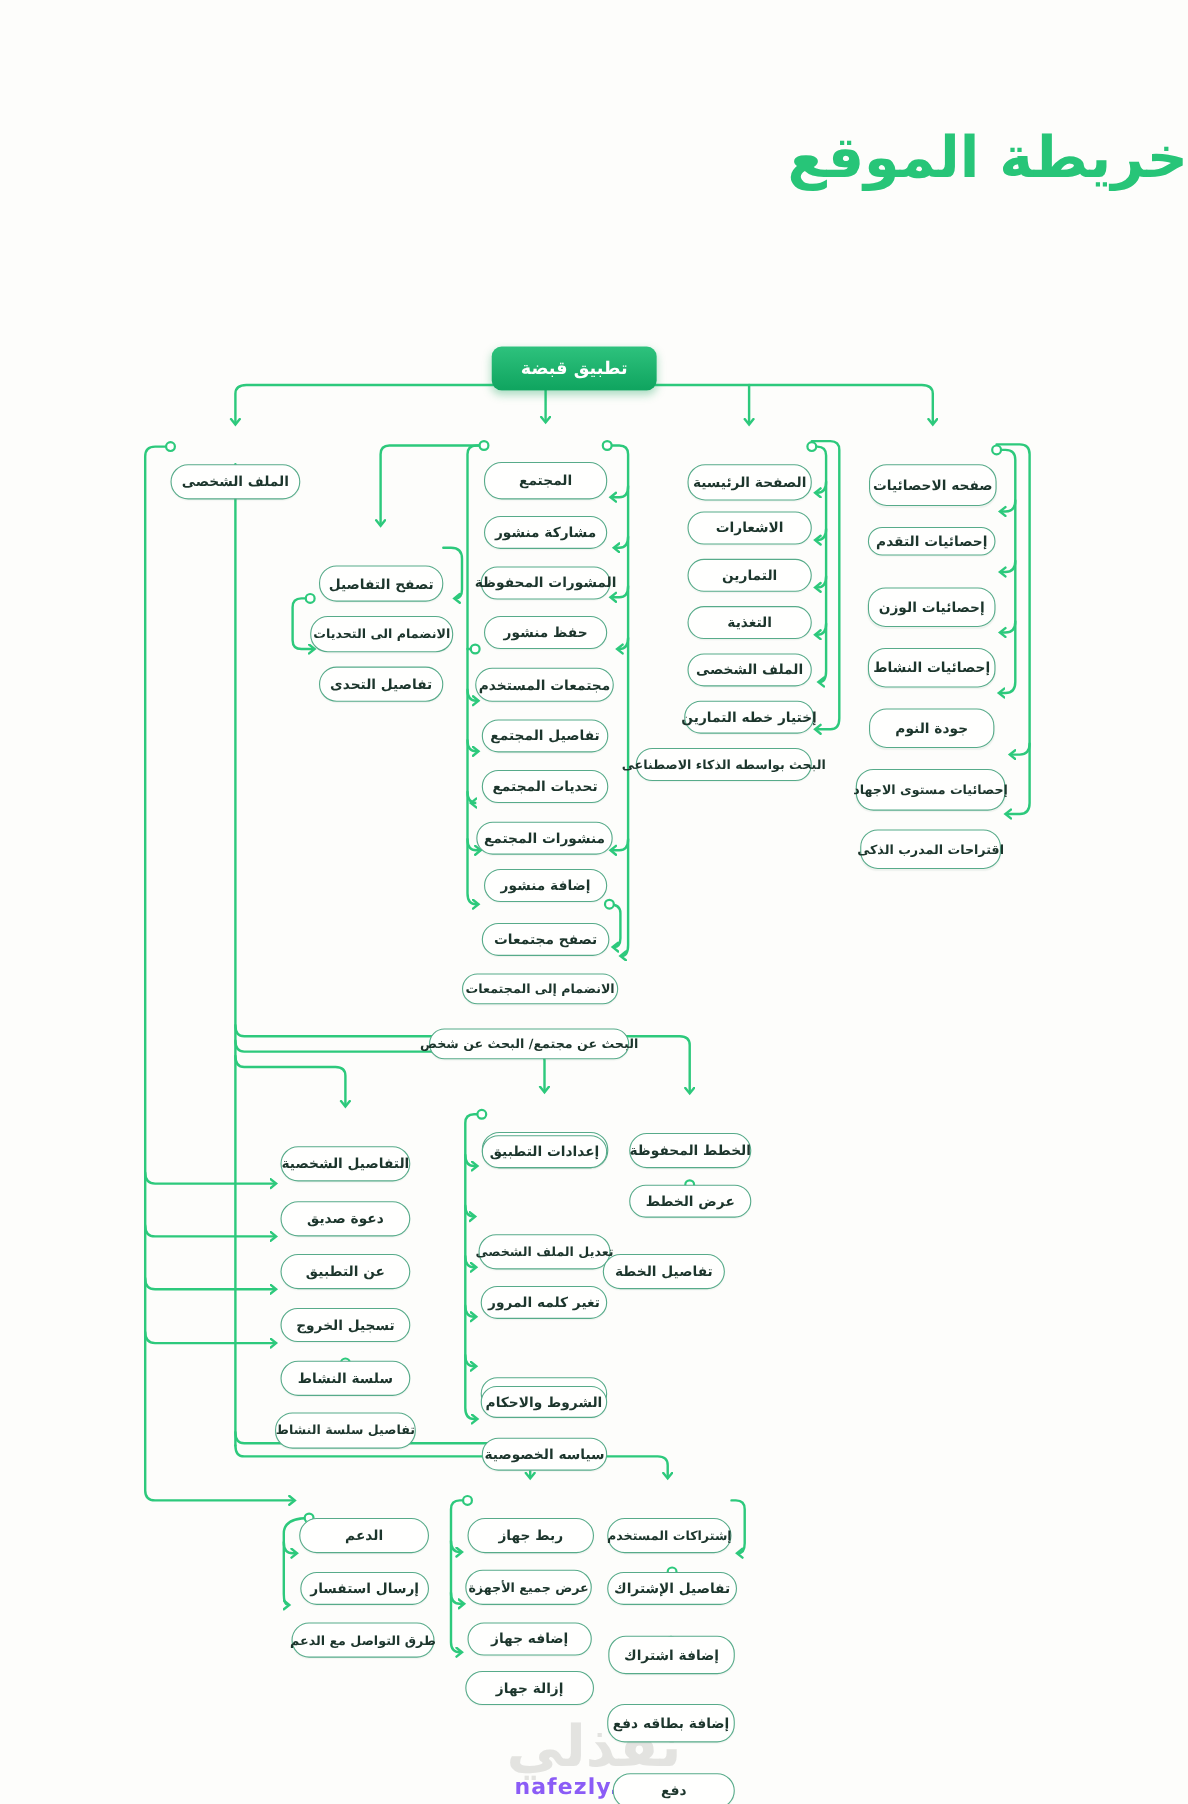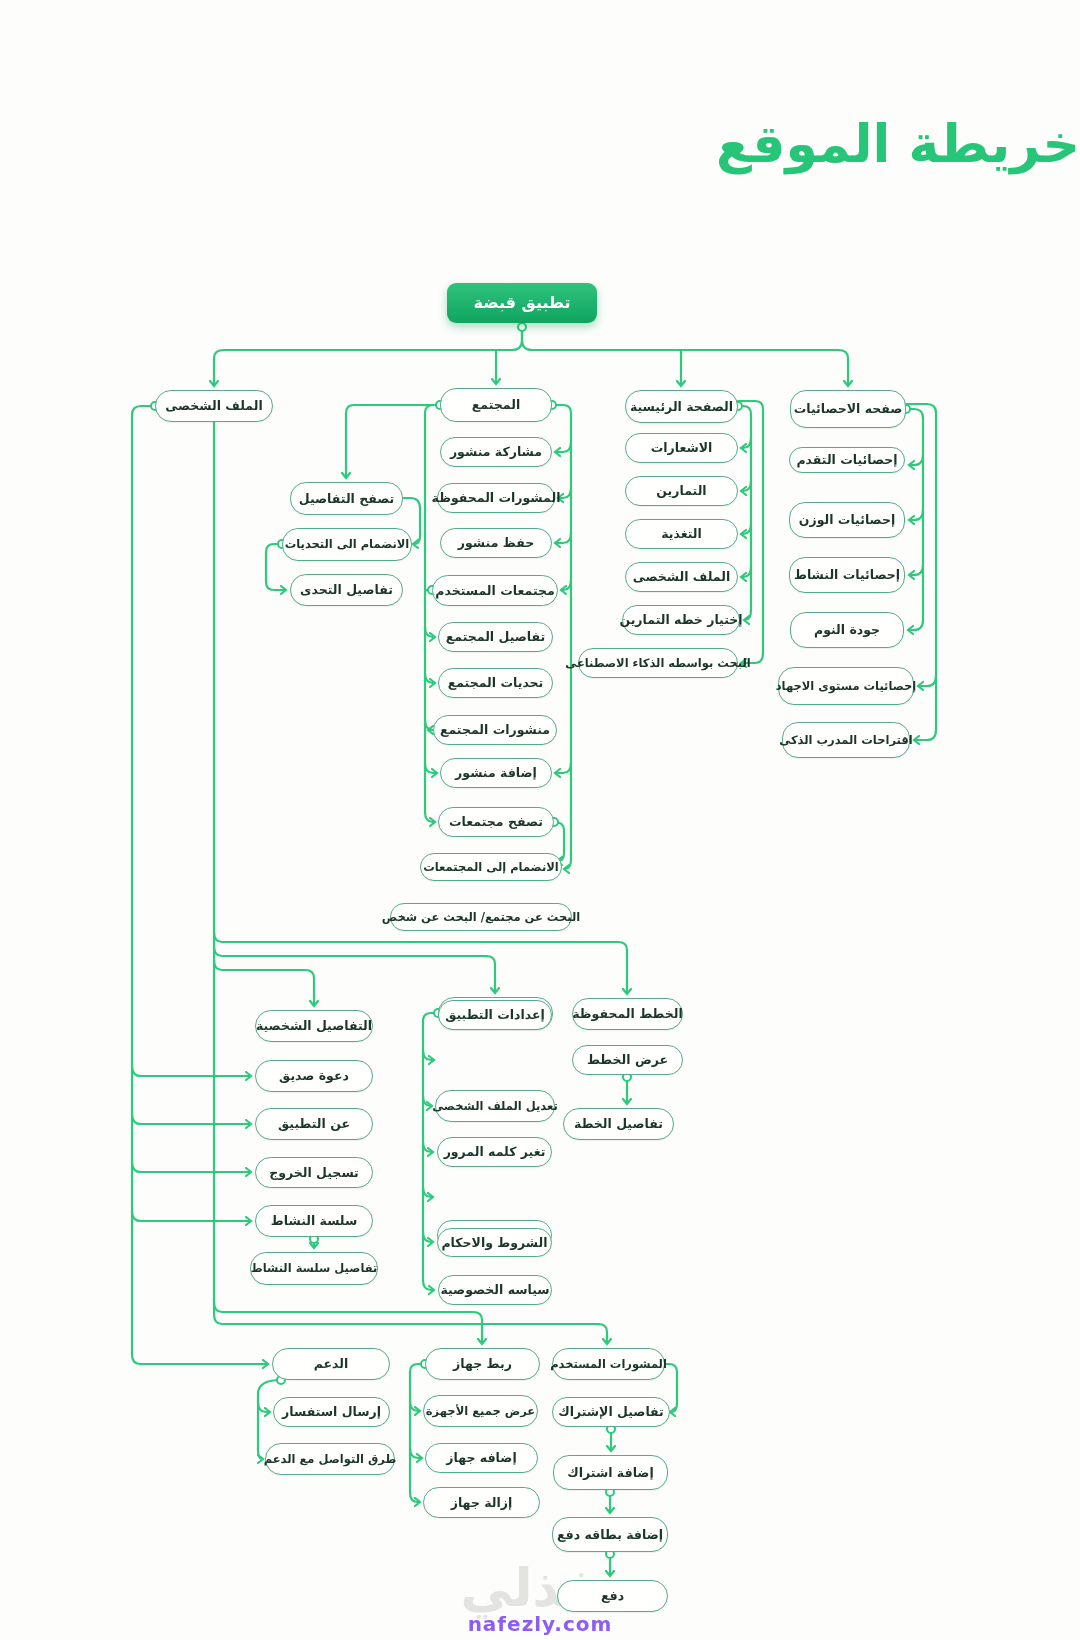--- a/index.html
+++ b/index.html
@@ -18,20 +18,21 @@
   }
   svg.wires { position:absolute; left:0; top:0; z-index:1; pointer-events:none; }
   .node {
     position:absolute; z-index:2; box-sizing:border-box;
     background:#fffffe; border:1.5px solid #57ab8a; border-radius:16px;
     display:flex; align-items:center; justify-content:center;
     font-size:12.5px; font-weight:bold; color:#1c352c;
     direction:rtl; text-align:center; white-space:nowrap;
     padding:12px 5px; line-height:1.1;
     box-shadow:0 1px 1px rgba(60,120,95,.08);
+    margin-top:32px;
   }
   .node.small-text { font-size:11.5px; }
   .node.root {
     background:linear-gradient(180deg,#2ec27d,#0fa45f);
     border:none; border-radius:9px; color:#ffffff; font-size:16px;
     box-shadow:0 4px 8px rgba(20,160,90,.35);
   }
   .footer-logo {
     position:absolute; top:1558px; left:0; width:100%; text-align:center;
     font-size:52px; font-weight:bold; color:#e3e3e0; direction:rtl; z-index:0;
@@ -200,30 +201,30 @@
   <div class="node" style="left:438px;top:997px;width:115px;height:33px">الإعدادات</div>
   <div class="node" style="left:438px;top:1000px;width:114px;height:30px">إعدادات التطبيق</div>
   <div class="node small-text" style="left:435px;top:1090px;width:120px;height:32px">تعديل الملف الشخصى</div>
   <div class="node" style="left:437px;top:1137px;width:115px;height:30px">تغير كلمه المرور</div>
   <div class="node" style="left:437px;top:1220px;width:115px;height:30px">تغير اللغة</div>
   <div class="node" style="left:437px;top:1228px;width:115px;height:29px">الشروط والاحكام</div>
   <div class="node" style="left:438px;top:1275px;width:114px;height:30px">سياسه الخصوصية</div>
 
   <div class="node" style="left:572px;top:998px;width:111px;height:32px">الخطط المحفوظة</div>
   <div class="node" style="left:572px;top:1045px;width:111px;height:30px">عرض الخطط</div>
-  <div class="node" style="left:563px;top:1108px;width:111px;height:32px">تفاصيل الخطة</div>
+  <div class="node" style="left:548px;top:1108px;width:111px;height:32px">تفاصيل الخطة</div>
 
   <div class="node" style="left:272px;top:1348px;width:118px;height:32px">الدعم</div>
   <div class="node" style="left:273px;top:1397px;width:117px;height:30px">إرسال استفسار</div>
   <div class="node small-text" style="left:265px;top:1443px;width:130px;height:32px">طرق التواصل مع الدعم</div>
 
   <div class="node" style="left:425px;top:1348px;width:115px;height:32px">ربط جهاز</div>
   <div class="node small-text" style="left:423px;top:1395px;width:115px;height:32px">عرض جميع الأجهزة</div>
   <div class="node" style="left:425px;top:1443px;width:113px;height:30px">إضافه جهاز</div>
   <div class="node" style="left:423px;top:1487px;width:117px;height:31px">إزالة جهاز</div>
 
-  <div class="node small-text" style="left:552px;top:1348px;width:113px;height:32px">المشورات المستخدم</div>
+  <div class="node small-text" style="left:552px;top:1348px;width:113px;height:32px">إشتراكات المستخدم</div>
   <div class="node" style="left:552px;top:1397px;width:118px;height:30px">تفاصيل الإشتراك</div>
   <div class="node" style="left:553px;top:1455px;width:115px;height:35px">إضافة اشتراك</div>
   <div class="node" style="left:552px;top:1517px;width:116px;height:35px">إضافة بطاقه دفع</div>
   <div class="node" style="left:557px;top:1580px;width:111px;height:32px">دفع</div>
 
 </div>
 
 </body></html>

